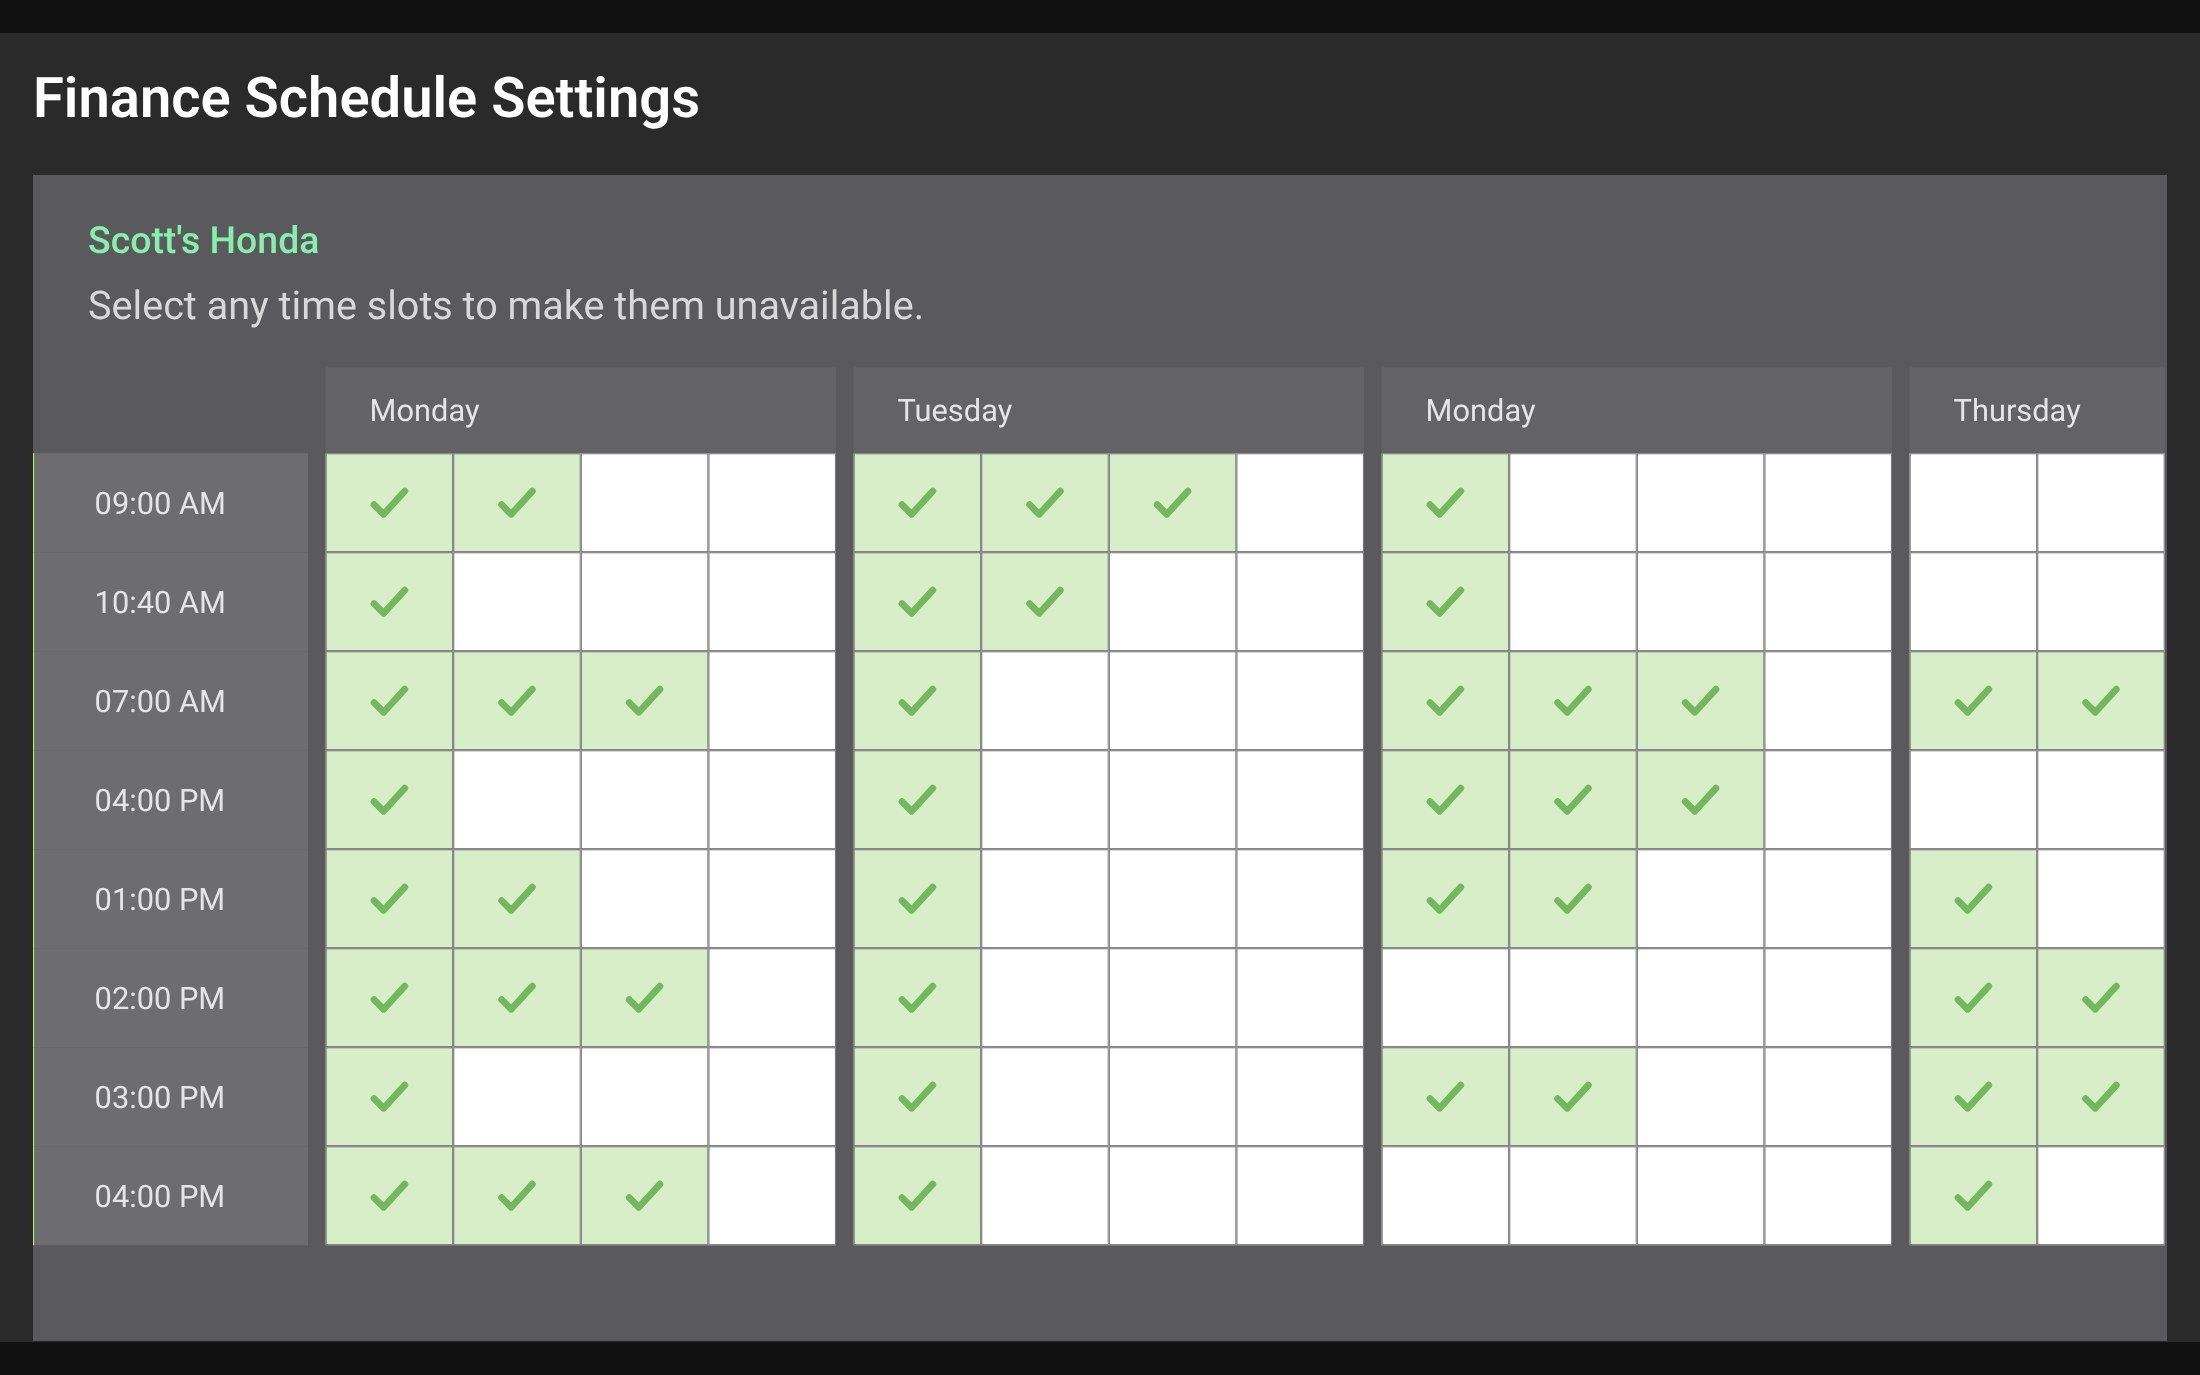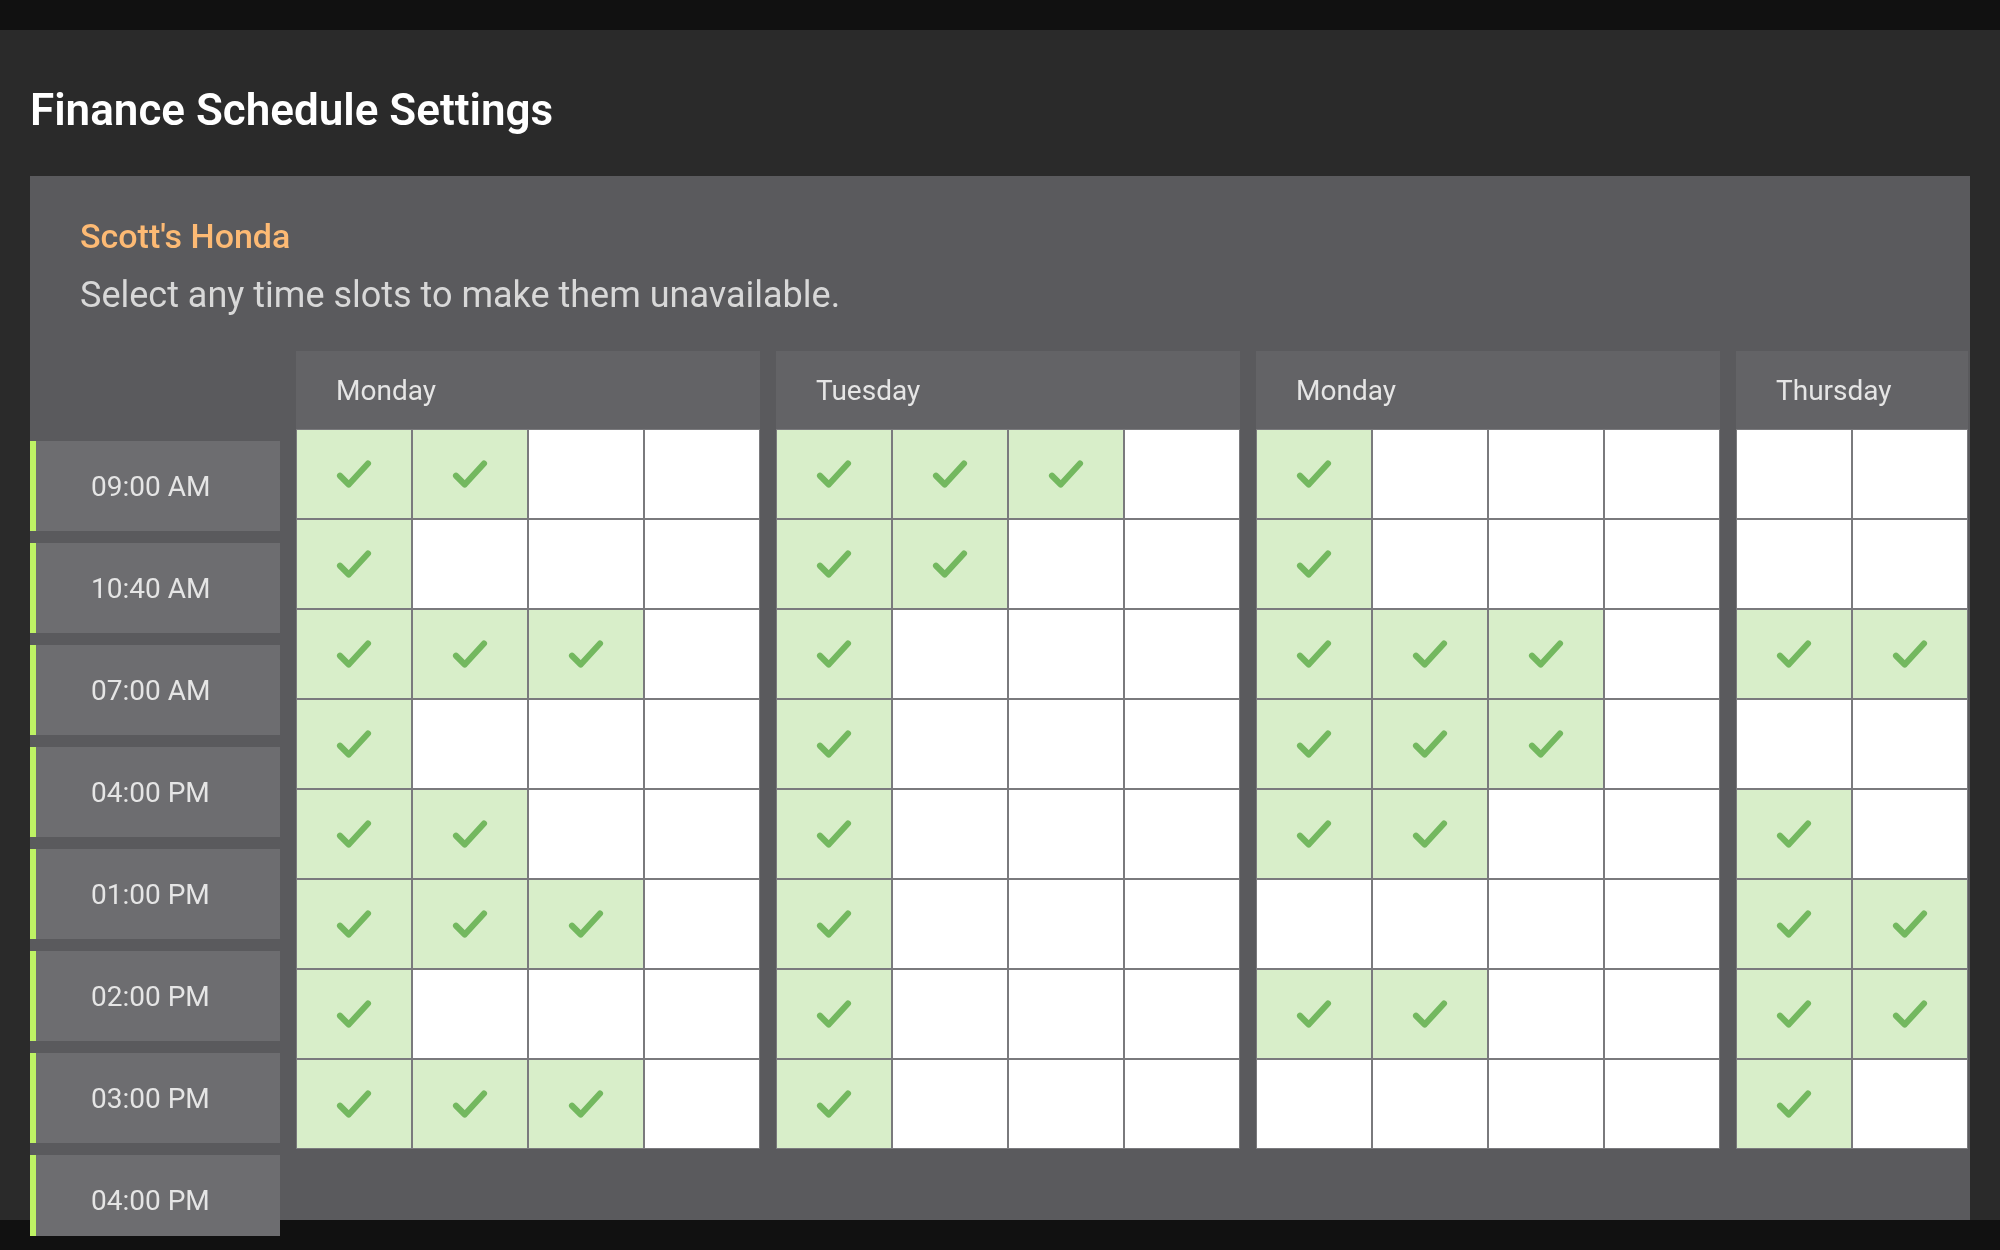--- a/index.html
+++ b/index.html
@@ -19,35 +19,34 @@
   .app {
     height: 1190px;
     background: #2a2a2a;
   }
   .header {
     padding: 30px 30px 40px 30px;
     background: #2a2a2a;
   }
   .page-title {
     color: #ffffff;
-    font-size: 44px;
+    font-size: 51px;
     font-weight: 600;
-    margin-top: 24px;
   }
   .panel {
     margin: 0 30px 0 30px;
     background: #5a5a5d;
     height: 1060px;
     overflow: hidden;
   }
   .panel-header {
     padding: 40px 50px 35px 50px;
   }
   .dealer-title {
-    color: #fdba74;
+    color: #86efac;
     font-size: 34px;
     font-weight: 500;
     margin-bottom: 18px;
   }
   .instruction {
     color: #d8d8d8;
     font-size: 36px;
     font-weight: 400;
   }
   .schedule {
@@ -62,22 +61,21 @@
     background: #5a5a5d;
   }
   .time-cell {
     height: 90px;
     display: flex;
     align-items: center;
     padding-left: 55px;
     color: #e5e5e5;
     font-size: 28px;
     background: #6d6d70;
-    border-left: 6px solid #bef264;
-    margin-top: 12px;
+    border-left: 1px solid #bef264;
   }
   .day-block {
     display: flex;
     flex-direction: column;
   }
   .day-head {
     height: 78px;
     display: flex;
     align-items: center;
     padding-left: 40px;

